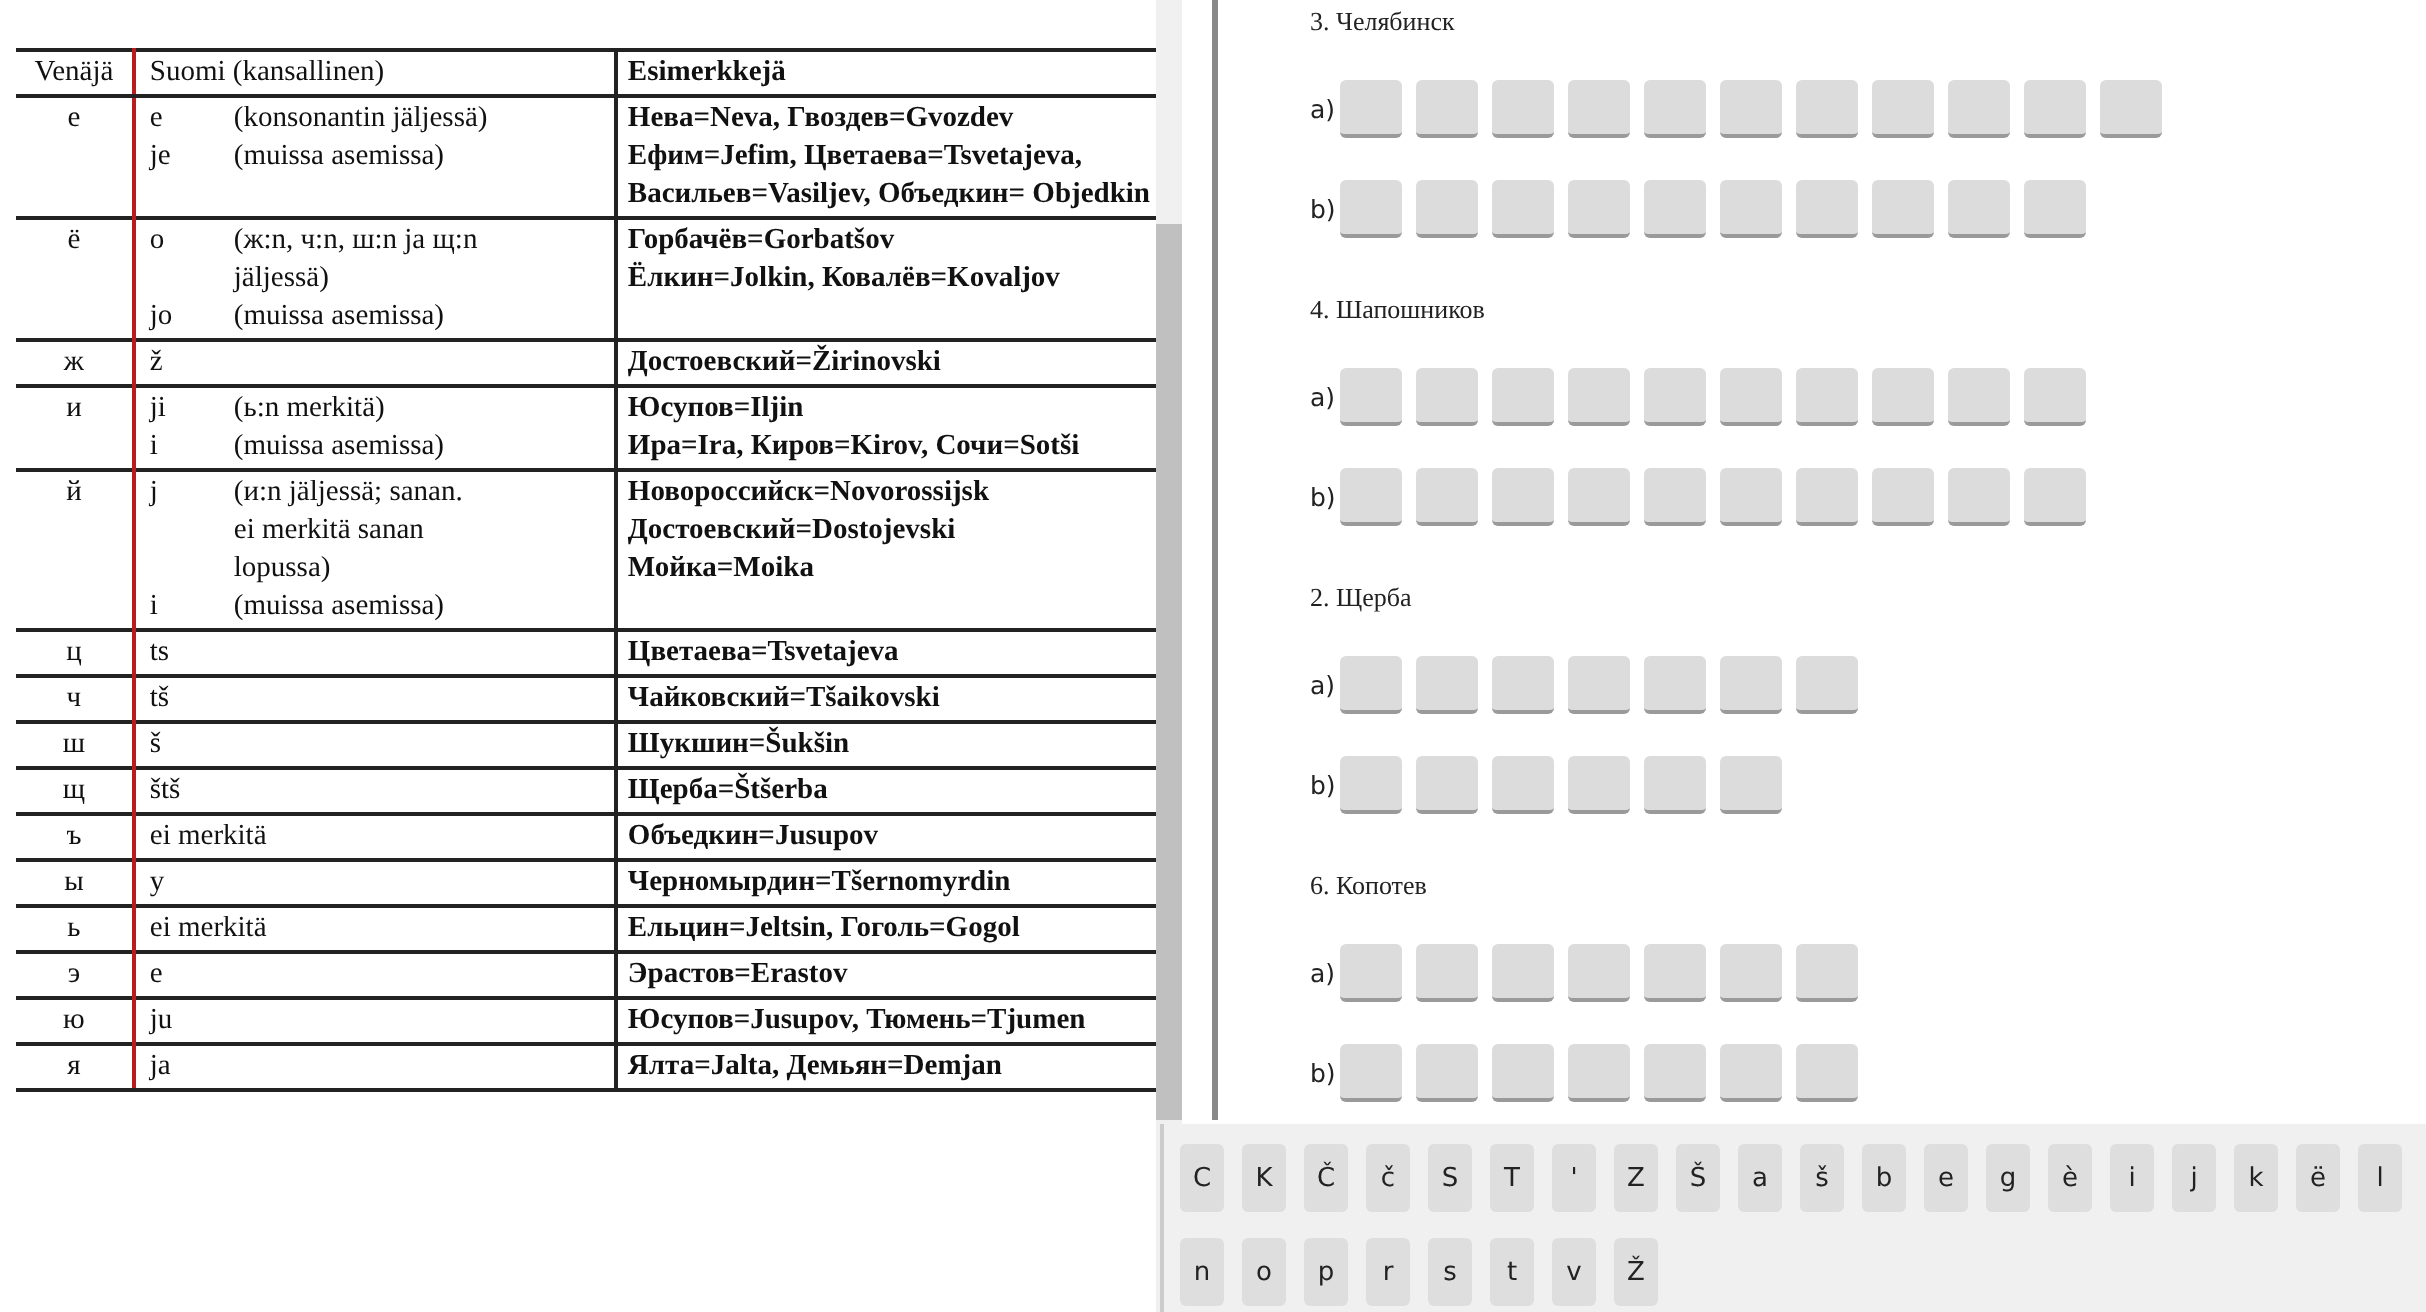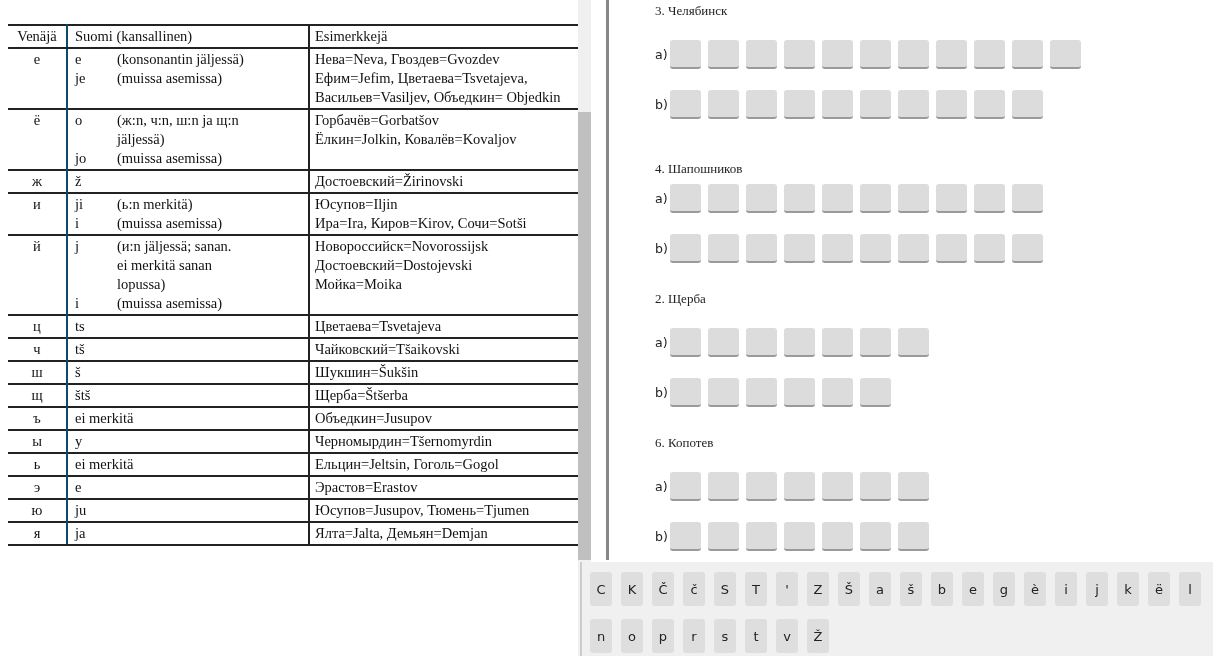--- a/index.html
+++ b/index.html
@@ -6,23 +6,23 @@
   body { width:1213px; height:656px; overflow:hidden; background:#fff; position:relative;
          font-family:"Liberation Serif", serif; }
   
   #left { position:absolute; left:0; top:0; width:578px; height:656px; background:#fff; overflow:hidden; }
   #left-scroll { position:absolute; left:578px; top:0; width:13px; height:560px; background:#f0f0f0; }
   #left-thumb { position:absolute; left:0; top:112px; width:13px; height:448px; background:#c0c0c0; }
   #left-bottom { position:absolute; left:578px; top:560px; width:13px; height:96px; background:#f0f0f0; }
   table.tr { position:absolute; left:8px; top:24px; width:570px; border-collapse:collapse; font-size:14.5px; color:#111; line-height:19px; }
   table.tr td { vertical-align:top; padding:1px 3px 1px 3px; border-top:2px solid #222; }
   table.tr tr:last-child td { border-bottom:2px solid #222; }
-  table.tr td.c1 { width:52px; text-align:center; border-right:2px solid #0c4a6e; }
+  table.tr td.c1 { width:52px; text-align:center; border-right:2px solid #b91c1c; }
   table.tr td.c2 { width:230px; border-right:2px solid #222; padding-left:7px; }
-  table.tr td.c3 { padding-left:5px; white-space:nowrap; }
+  table.tr td.c3 { padding-left:5px; white-space:nowrap;font-weight:bold; }
   .sub { display:flex; }
   .sub .a { width:42px; flex:none; }
   .sub .b { flex:1; }
   
   #divider { position:absolute; left:606px; top:0; width:3px; height:560px; background:#888; }
   #right { position:absolute; left:609px; top:0; width:556px; height:560px; background:#fff; }
   .q-title { position:absolute; left:46px; font-size:13px; color:#222; }
   .ans-row { position:absolute; left:46px; display:flex; align-items:center; }
   .ans-lbl { font-family:"DejaVu Sans", sans-serif; font-size:12.5px; color:#222; width:15px; margin-right:0px; }
   .box { width:31px; height:29px; background:#dcdcdc; border-radius:3px; border-bottom:2px solid #9a9a9a; margin-right:7px; box-sizing:border-box; }
@@ -296,21 +296,21 @@
       <div class="box"></div>
       <div class="box"></div>
       <div class="box"></div>
       <div class="box"></div>
       <div class="box"></div>
       <div class="box"></div>
       <div class="box"></div>
       <div class="box"></div>
       <div class="box"></div>
     </div>
-    <div class="q-title" style="top: 161px;">4. Шапошников</div>
+    <div class="q-title" style="top: 147px;">4. Шапошников</div>
     <div class="ans-row" style="top: 184px;">
       <span class="ans-lbl">a)</span>
       <div class="box"></div>
       <div class="box"></div>
       <div class="box"></div>
       <div class="box"></div>
       <div class="box"></div>
       <div class="box"></div>
       <div class="box"></div>
       <div class="box"></div>

